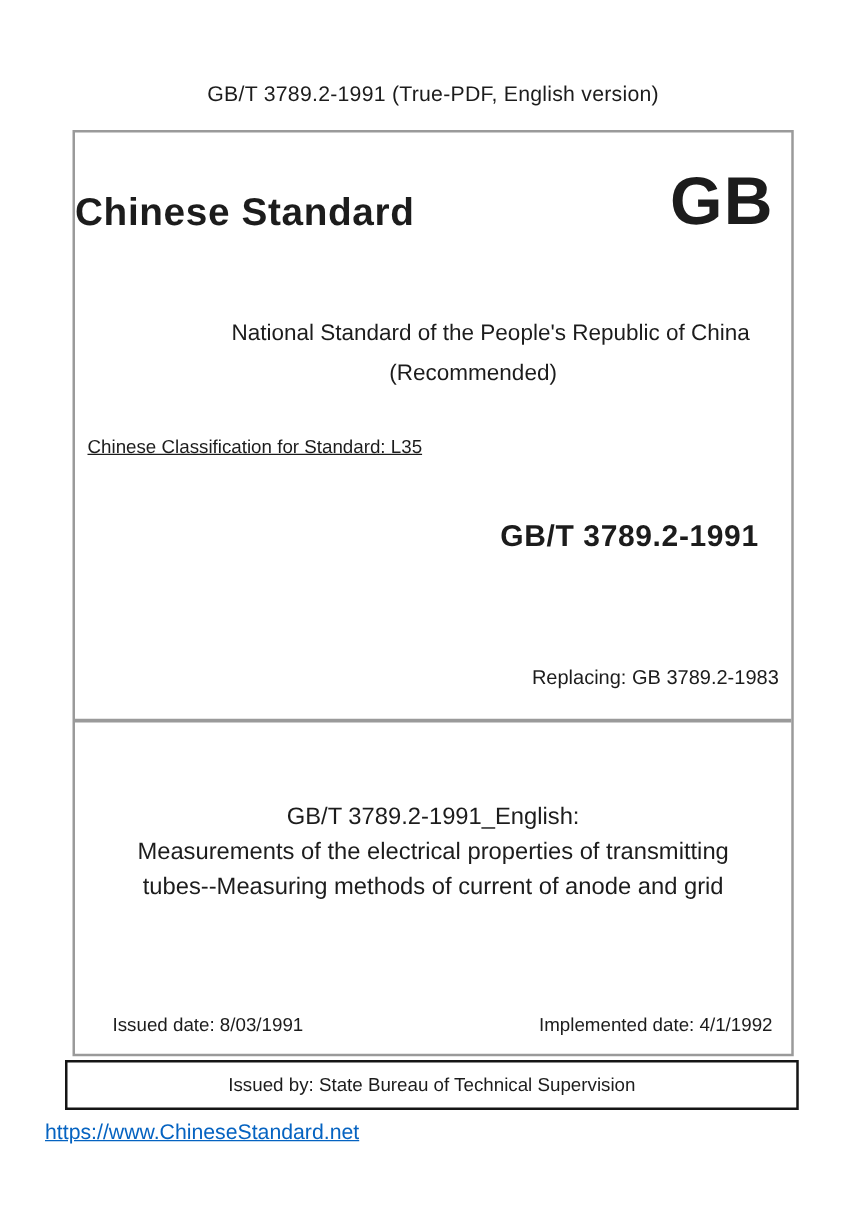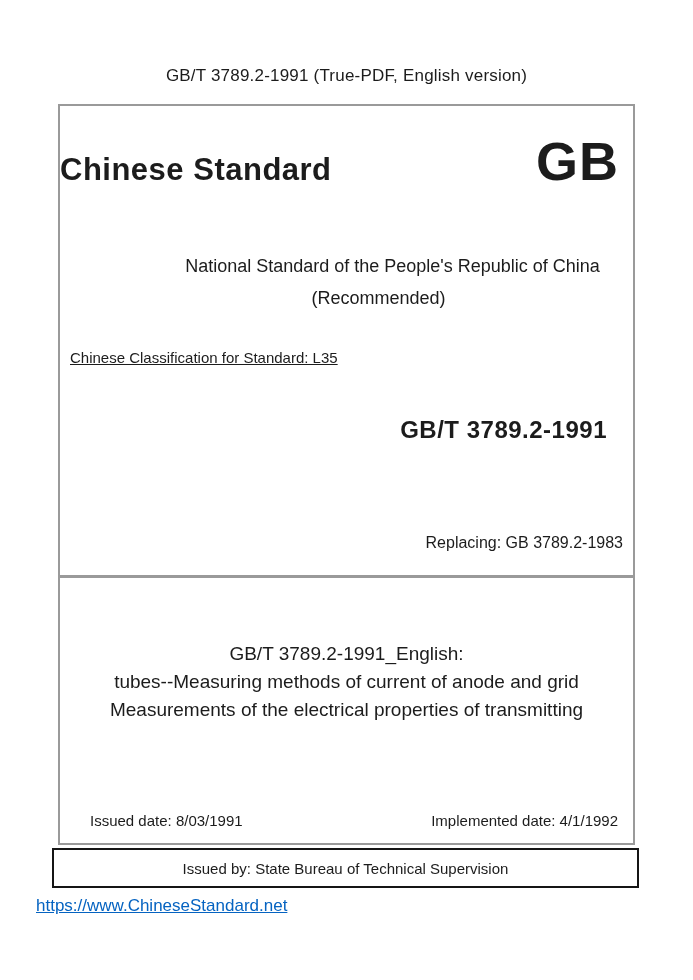--- a/index.html
+++ b/index.html
@@ -157,22 +157,22 @@
     <div class="national-line1">National Standard of the People's Republic of China</div>
     <div class="national-line2">(Recommended)</div>
     <div class="classification">Chinese Classification for Standard: L35</div>
     <div class="standard-code">GB/T 3789.2-1991</div>
     <div class="replacing">Replacing: GB 3789.2-1983</div>
   </div>
 
   <div class="section-bottom">
     <div class="english-title">
       <div>GB/T 3789.2-1991_English:</div>
+      <div>Measurements of the electrical properties of transmitting</div>
       <div>tubes--Measuring methods of current of anode and grid</div>
-      <div>Measurements of the electrical properties of transmitting</div>
     </div>
     <div class="dates-row">
       <span>Issued date: 8/03/1991</span>
       <span>Implemented date: 4/1/1992</span>
     </div>
   </div>
 
 </div>
 
 <div class="issuer-box">

